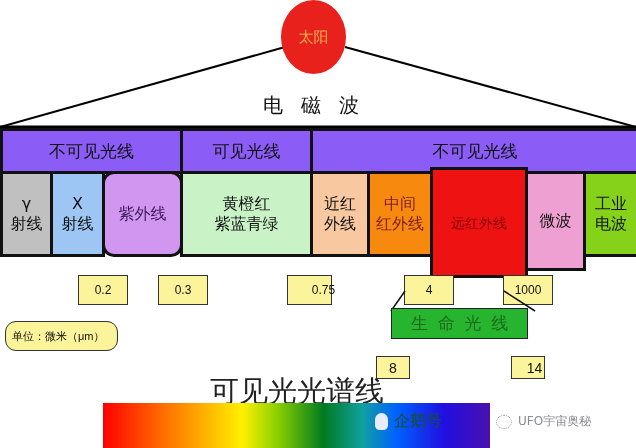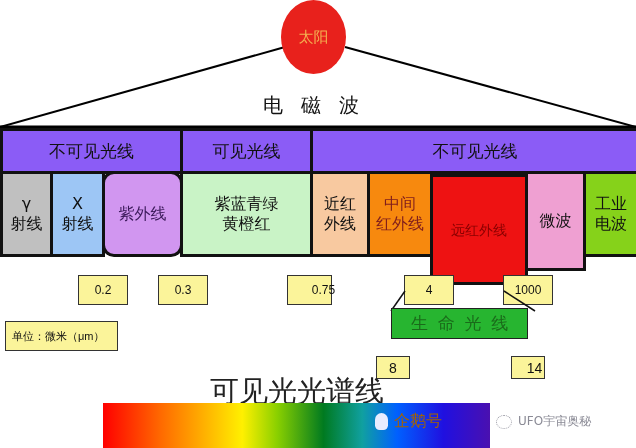--- a/index.html
+++ b/index.html
@@ -12,21 +12,21 @@
   .cat { background:#8b5cf6; display:flex; align-items:center; justify-content:center; font-size:17px; color:#111; border:3px solid #111; }
   .cell { display:flex; align-items:center; justify-content:center; text-align:center; font-size:16px; line-height:20px; color:#111; border:3px solid #111; }
   .val { background:#fbf49a; border:1.5px solid #333; display:flex; align-items:center; justify-content:center;
          font-family:Liberation Sans, sans-serif; font-size:12px; color:#111;margin-top:14px; }
   .unit { font-size:11px; justify-content:flex-start; padding-left:6px; }
   .life { background:#27b530; border:1.5px solid #222; display:flex; align-items:center; justify-content:space-around;
           font-size:17px; color:#1a6b1a; padding:0 14px; }
   .spec-title { left:210px; top:372px; font-size:29px; color:#222; }
   .spectrum { left:103px; top:403px; width:387px; height:45px;
               background:linear-gradient(to right,#ff0000 0%,#ff6a00 15%,#ffb000 26%,#fff000 36%,#8ad000 45%,#007a20 57%,#10a0a0 67%,#0060ff 76%,#2010e0 88%,#4a10b0 100%); }
-  .wm { display:flex; align-items:center; gap:6px; color:#a16207; font-size:16px; }
+  .wm { display:flex; align-items:center; gap:6px; color:#14532d; font-size:16px; }
   .wm2 { color:#8a8a95; font-size:12px; }
 </style>
 </head>
 <body>
 
 <svg class="abs" style="left:0;top:0" width="636" height="130">
   <line x1="0" y1="127" x2="285" y2="47" stroke="#000" stroke-width="2"></line>
   <line x1="345" y1="47" x2="636" y2="127" stroke="#000" stroke-width="2"></line>
   <line x1="0" y1="127" x2="636" y2="127" stroke="#000" stroke-width="3"></line>
 </svg>
@@ -56,56 +56,56 @@
     <div>
       <div>X</div>
       <div>射线</div>
     </div>
   </div>
 <div class="abs cell" style="left:102px;top:171px;width:81px;height:86px;background:#d196f0;color:#3b1a5a;border-radius:12px;">
     <div>紫外线</div>
   </div>
 <div class="abs cell" style="left:180px;top:171px;width:133px;height:86px;background:#c9f3c6;">
     <div>
+      <div>黄橙红</div>
       <div>紫蓝青绿</div>
-      <div>黄橙红</div>
     </div>
   </div>
 <div class="abs cell" style="left:310px;top:171px;width:60px;height:86px;background:#f8c9a0;">
     <div>
       <div>近红</div>
       <div>外线</div>
     </div>
   </div>
 <div class="abs cell" style="left:367px;top:171px;width:66px;height:86px;background:#f7890e;color:#7f1d1d;">
     <div>
       <div>中间</div>
       <div>红外线</div>
     </div>
   </div>
-<div class="abs cell" style="left:430px;top:174px;width:98px;height:111px;background:#ee1212;color:#8a0000;font-size:14px;">
+<div class="abs cell" style="left:430px;top:167px;width:98px;height:111px;background:#ee1212;color:#8a0000;font-size:14px;">
     <div>远红外线</div>
   </div>
 <div class="abs cell" style="left:525px;top:171px;width:61px;height:100px;background:#efa0d2;">
     <div>微波</div>
   </div>
 <div class="abs cell" style="left:583px;top:171px;width:56px;height:86px;background:#86d21a;">
     <div>
       <div>工业</div>
       <div>电波</div>
     </div>
   </div>
 
 <div class="abs val" style="left:78px;top:261px;width:50px;height:30px;">0.2</div>
 <div class="abs val" style="left:158px;top:261px;width:50px;height:30px;">0.3</div>
 <div class="abs val" style="left:287px;top:261px;width:45px;height:30px;padding-left:28px;">0.75</div>
 <div class="abs val" style="left:404px;top:261px;width:50px;height:30px;">4</div>
 <div class="abs val" style="left:503px;top:261px;width:50px;height:30px;">1000</div>
 
-<div class="abs val unit" style="left:5px;top:307px;width:113px;height:30px;">单位：微米（μm）</div>
+<div class="abs val unit" style="left:5px;top:307px;width:113px;height:30px;border-radius:11px;">单位：微米（μm）</div>
 
 <svg class="abs" style="left:380px;top:290px" width="200" height="22">
   <line x1="25" y1="1" x2="11" y2="21" stroke="#111" stroke-width="1.5"></line>
   <line x1="124" y1="1" x2="155" y2="21" stroke="#111" stroke-width="1.5"></line>
 </svg>
 <div class="abs life" style="left:391px;top:308px;width:137px;height:31px;">
   <span>生</span>
   <span>命</span>
   <span>光</span>
   <span>线</span>

